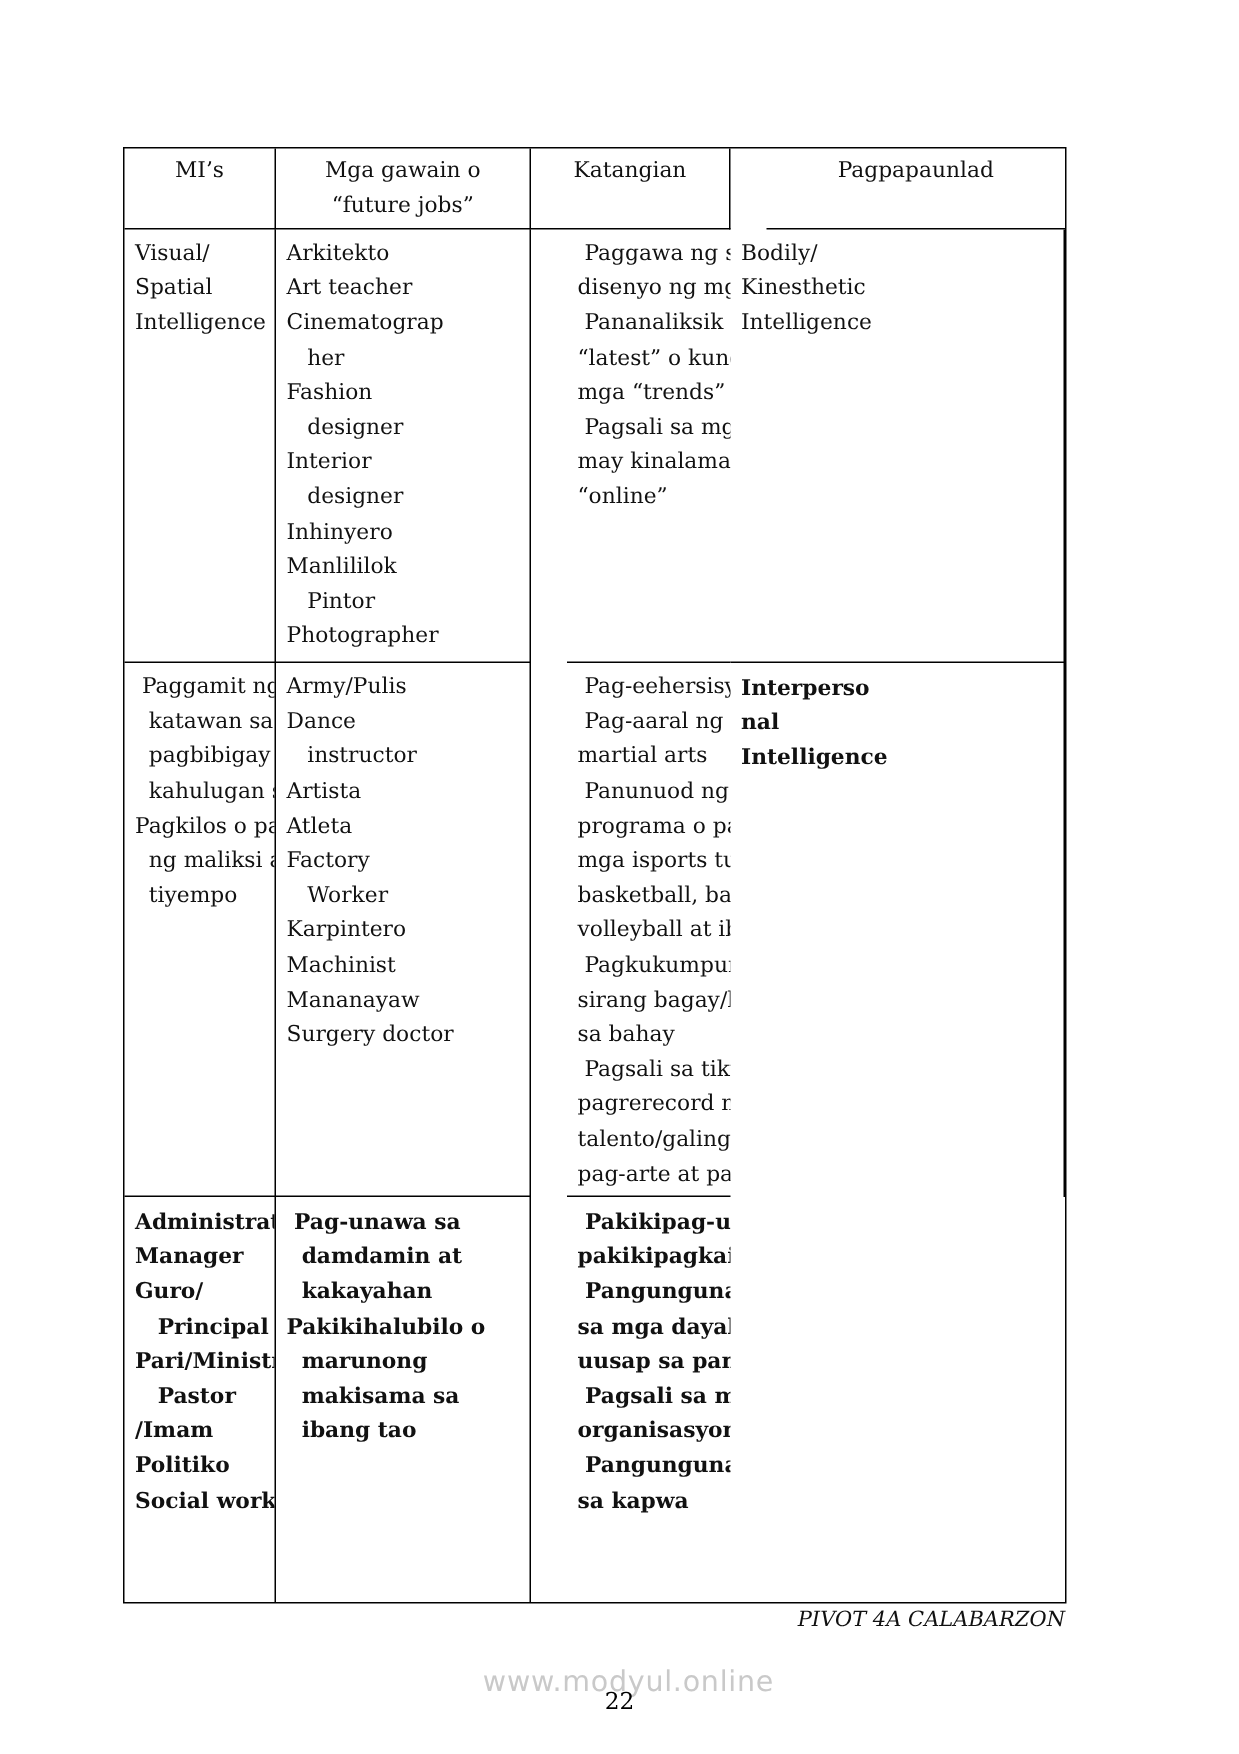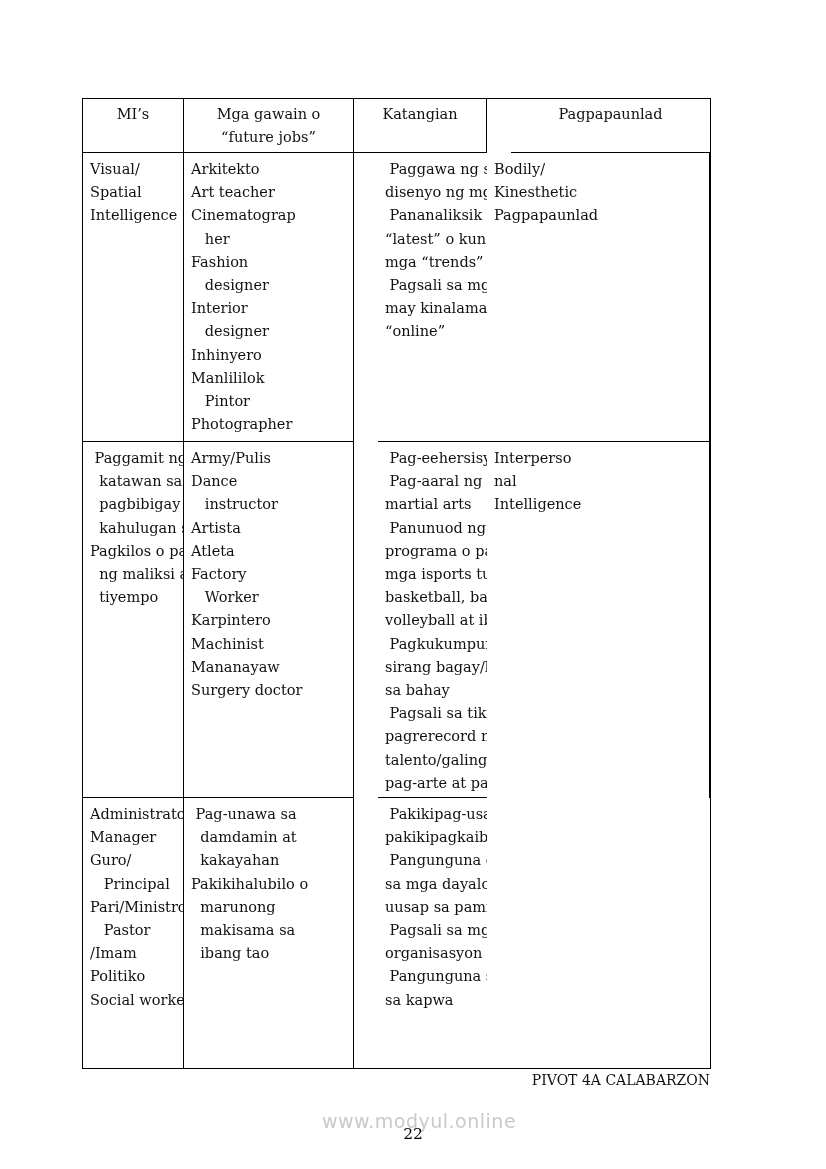--- a/index.html
+++ b/index.html
@@ -24,30 +24,31 @@
     box-sizing: border-box;
     border-right: 1.5px solid #000000;
     border-bottom: 1.5px solid #000000;
     font-size: 14.5px;
     line-height: 23.2px;
     white-space: pre;
     overflow: hidden;
     padding: 5px 3px 0 7px;
   }
   .cell.last-col { border-right: none; margin-left: 24px; }
-  .cell.last-row { border-bottom: none; }
+  .cell.last-row { border-bottom: none; font-weight: bold; }
   .cell.header {
     text-align: center;
     padding: 4px 2px 0 2px;
   }
   .footer-brand {
     position: absolute;
     top: 1072px;
     right: 116px;
     font-size: 14px;
+    font-style: italic;
     color: #111111;
   }
   .watermark {
     position: absolute;
     top: 1110px;
     left: 0; right: 0;
     text-align: center;
     font-family: "DejaVu Sans", sans-serif;
     font-size: 19px;
     letter-spacing: 0.5px;
@@ -96,21 +97,21 @@
 disenyo ng mga kagamitan
  Pananaliksik ng mga
 “latest” o kung ano ang
 mga “trends” ngayon
  Pagsali sa mga gawain na
 may kinalaman sa sining
 “online”</div>
 
   <div class="cell">Bodily/
 Kinesthetic
-Pagpapaunlad</div>
+Intelligence</div>
   <div class="cell"> Paggamit ng
   katawan sa
   pagbibigay
   kahulugan sa kilos
 Pagkilos o paggalaw
   ng maliksi at nasa
   tiyempo</div>
   <div class="cell">Army/Pulis
 Dance
    instructor

